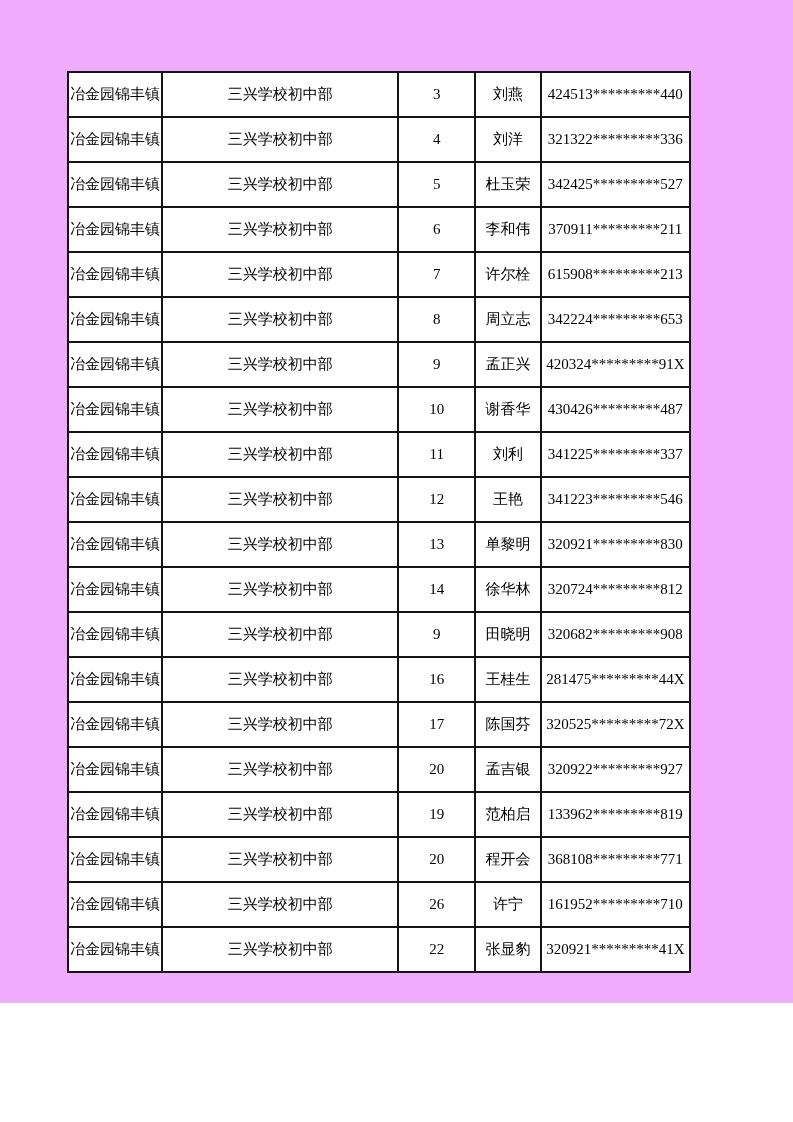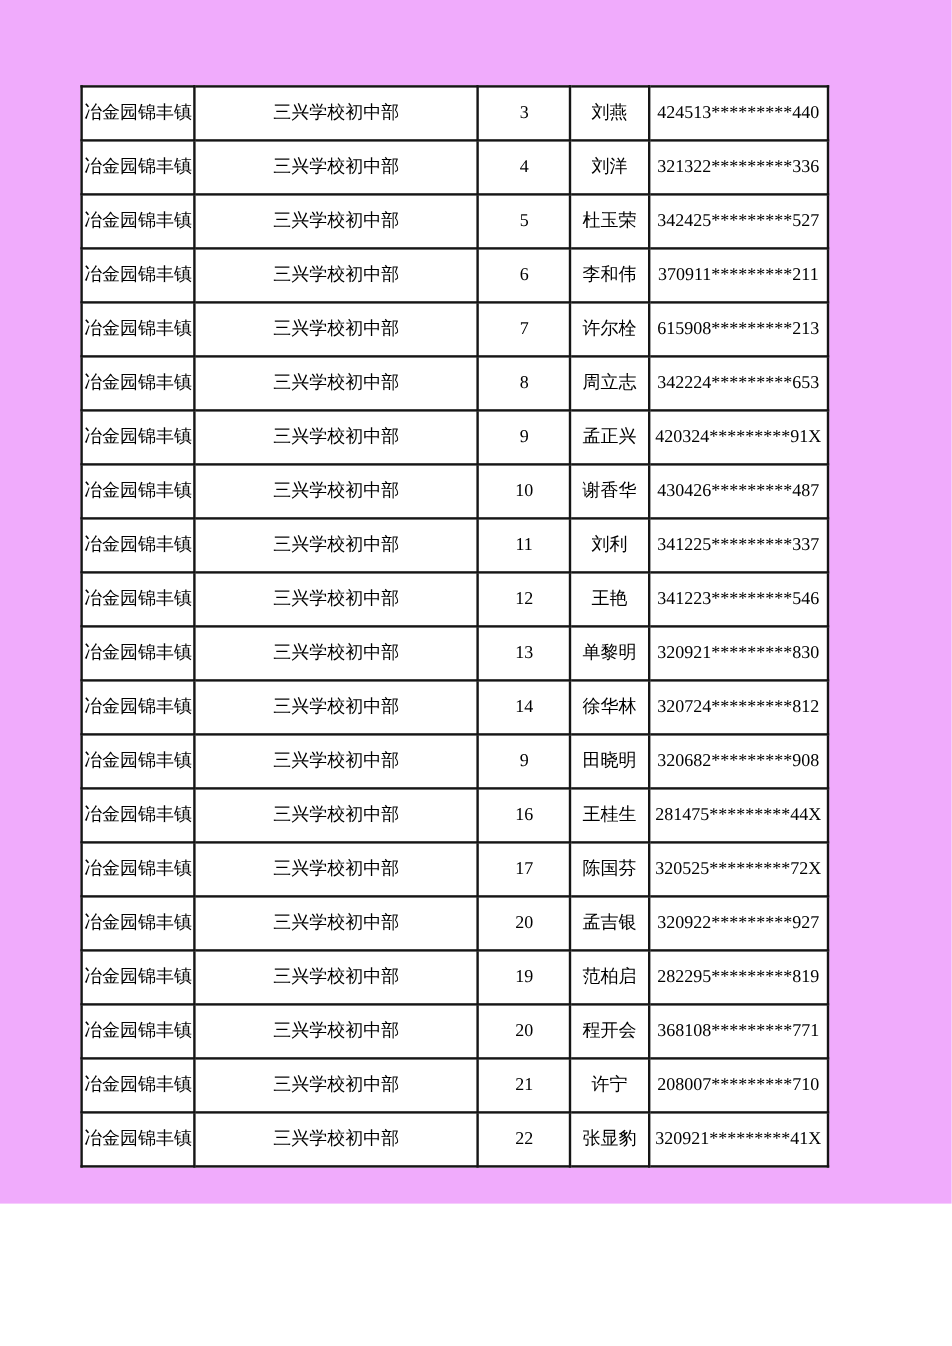--- a/index.html
+++ b/index.html
@@ -184,37 +184,37 @@
     <td class="col-seq">20</td>
     <td class="col-name">孟吉银</td>
     <td class="col-id">320922*********927</td>
   </tr>
 
   <tr>
     <td class="col-town">冶金园锦丰镇</td>
     <td class="col-school">三兴学校初中部</td>
     <td class="col-seq">19</td>
     <td class="col-name">范柏启</td>
-    <td class="col-id">282295*********819</td>
+    <td class="col-id">133962*********819</td>
   </tr>
 
   <tr>
     <td class="col-town">冶金园锦丰镇</td>
     <td class="col-school">三兴学校初中部</td>
     <td class="col-seq">20</td>
     <td class="col-name">程开会</td>
     <td class="col-id">368108*********771</td>
   </tr>
 
   <tr>
     <td class="col-town">冶金园锦丰镇</td>
     <td class="col-school">三兴学校初中部</td>
-    <td class="col-seq">21</td>
+    <td class="col-seq">26</td>
     <td class="col-name">许宁</td>
-    <td class="col-id">208007*********710</td>
+    <td class="col-id">161952*********710</td>
   </tr>
 
   <tr>
     <td class="col-town">冶金园锦丰镇</td>
     <td class="col-school">三兴学校初中部</td>
     <td class="col-seq">22</td>
     <td class="col-name">张显豹</td>
     <td class="col-id">320921*********41X</td>
   </tr>
 </tbody>

